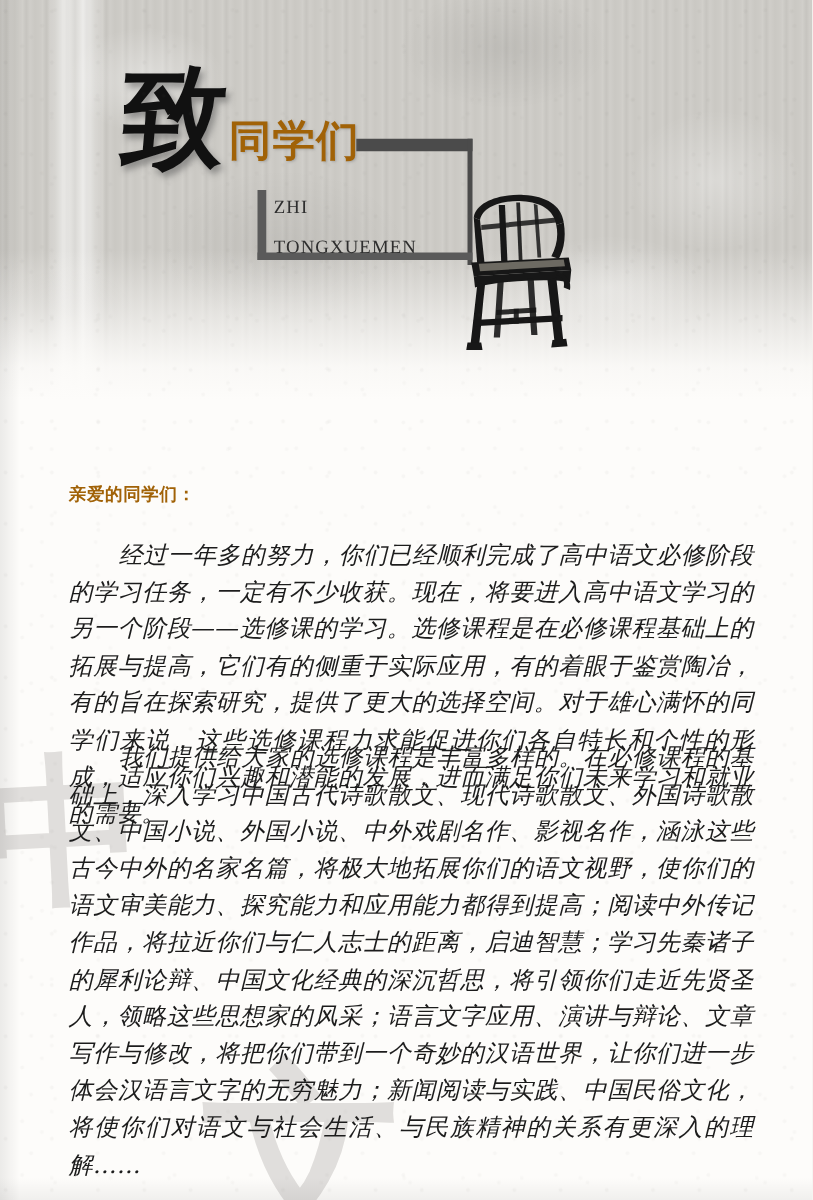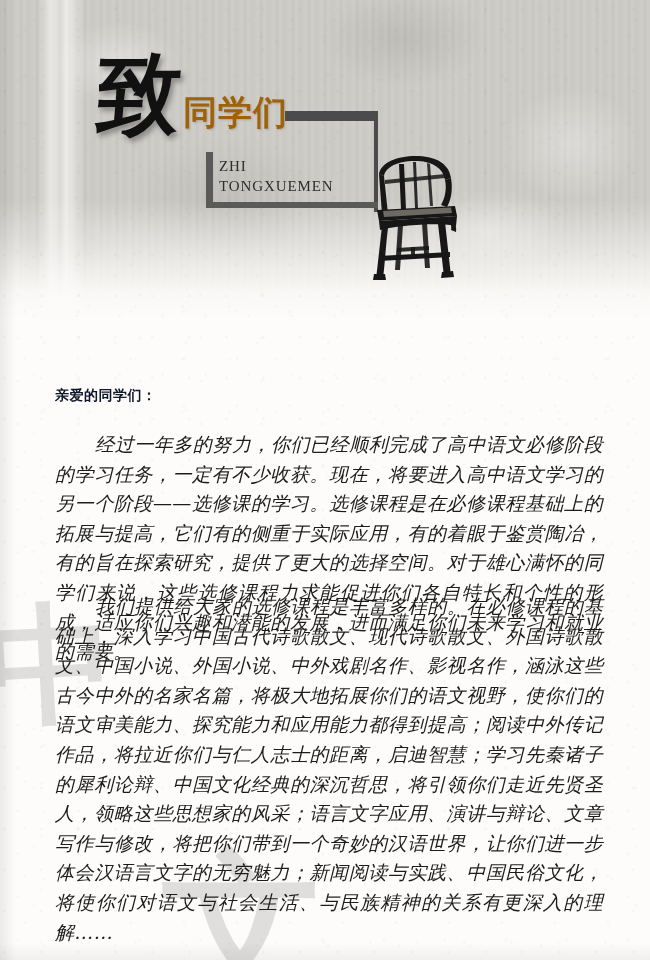--- a/index.html
+++ b/index.html
@@ -154,21 +154,21 @@
   .pinyin {
     position: absolute;
     left: 219px;
     z-index: 4;
     font-family: Liberation Serif, serif;
     font-size: 15px;
     letter-spacing: .9px;
     color: #2e2e2e;
   }
   .pinyin-1 { top: 158px; }
-  .pinyin-2 { top: 178px; }
+  .pinyin-2 { top: 190px; }
 
   
   .chair {
     position: absolute;
     left: 357px; top: 152px;
     width: 110px; height: 135px;
     z-index: 5;
   }
 
   
@@ -191,21 +191,21 @@
     left: 0; top: 320px;
     width: 650px;
     z-index: 4;
   }
   .salutation {
     position: absolute;
     left: 55px; top: 67px;
     font-family: "DejaVu Sans", "Liberation Sans", sans-serif;
     font-size: 14px;
     font-weight: 700;
-    color: #0f172a;
+    color: #a16207;
     letter-spacing: .5px;
   }
   .para {
     position: absolute;
     left: 55px;
     width: 548px;
     font-family: "DejaVu Serif", "Liberation Serif", serif;
     font-size: 19px;
     line-height: 29.6px;
     color: #1c1c1c;

